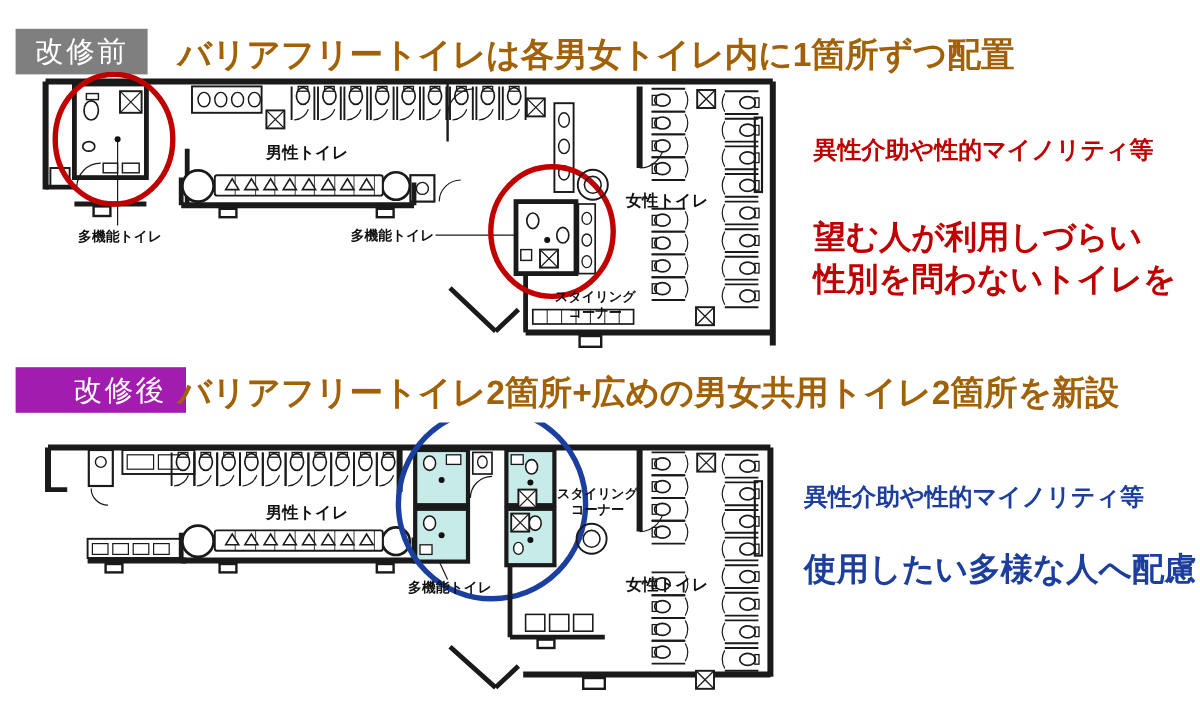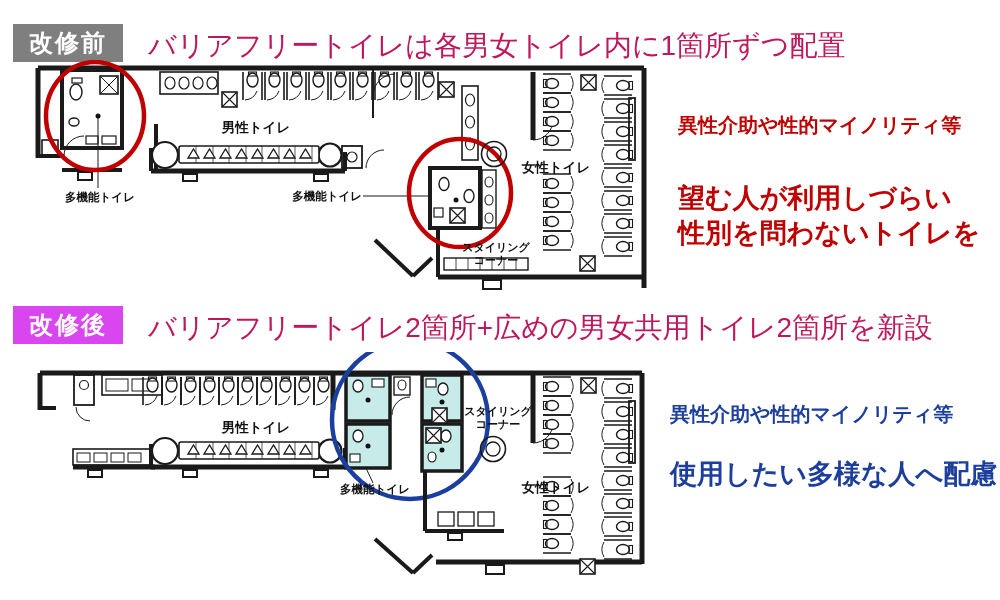--- a/index.html
+++ b/index.html
@@ -1,22 +1,22 @@
 <!DOCTYPE html>
 <html><head>
 <meta charset="utf-8">
 <style>
   html,body{margin:0;padding:0;background:#fff;}
   .stage{position:relative;width:1000px;height:600px;background:#fff;overflow:hidden;
          font-family:"Liberation Sans",sans-serif;}
   .badge{position:absolute;left:13px;width:110px;height:38px;display:flex;align-items:center;
-         justify-content:center;color:#fff;font-size:24px;font-weight:bold;letter-spacing:2px;}
+         justify-content:center;color:#fff;font-size:24px;font-weight:normal;letter-spacing:2px;}
   .badge.before{top:24px;background:#7f7f7f;}
-  .badge.after{top:306px;background:#d946ef;}
-  .heading{position:absolute;left:148px;font-size:28px;font-weight:normal;color:#be185d;
+  .badge.after{top:306px;background:#a21caf;padding-left:32px;}
+  .heading{position:absolute;left:148px;font-size:28px;font-weight:bold;color:#a16207;
            letter-spacing:0px;white-space:nowrap;}
   .heading.before{top:27px;}
   .heading.after{top:309px;}
   .note-small{position:absolute;font-size:20px;font-weight:bold;white-space:nowrap;}
   .note-big{position:absolute;font-size:27px;font-weight:bold;line-height:35px;white-space:nowrap;}
   .red{color:#c00000;}
   .blue{color:#1c3e9d;}
   .plan-svg{position:absolute;}
   svg text{font-family:"Liberation Sans",sans-serif;font-weight:bold;fill:#111;}
   .lbl{font-size:13.5px;}

